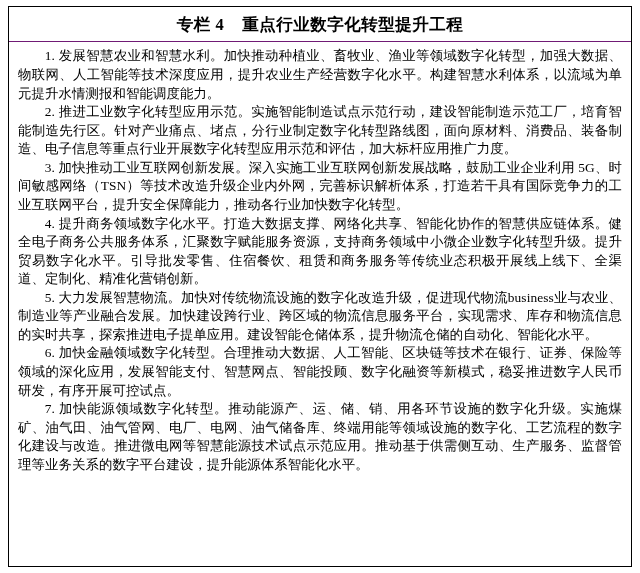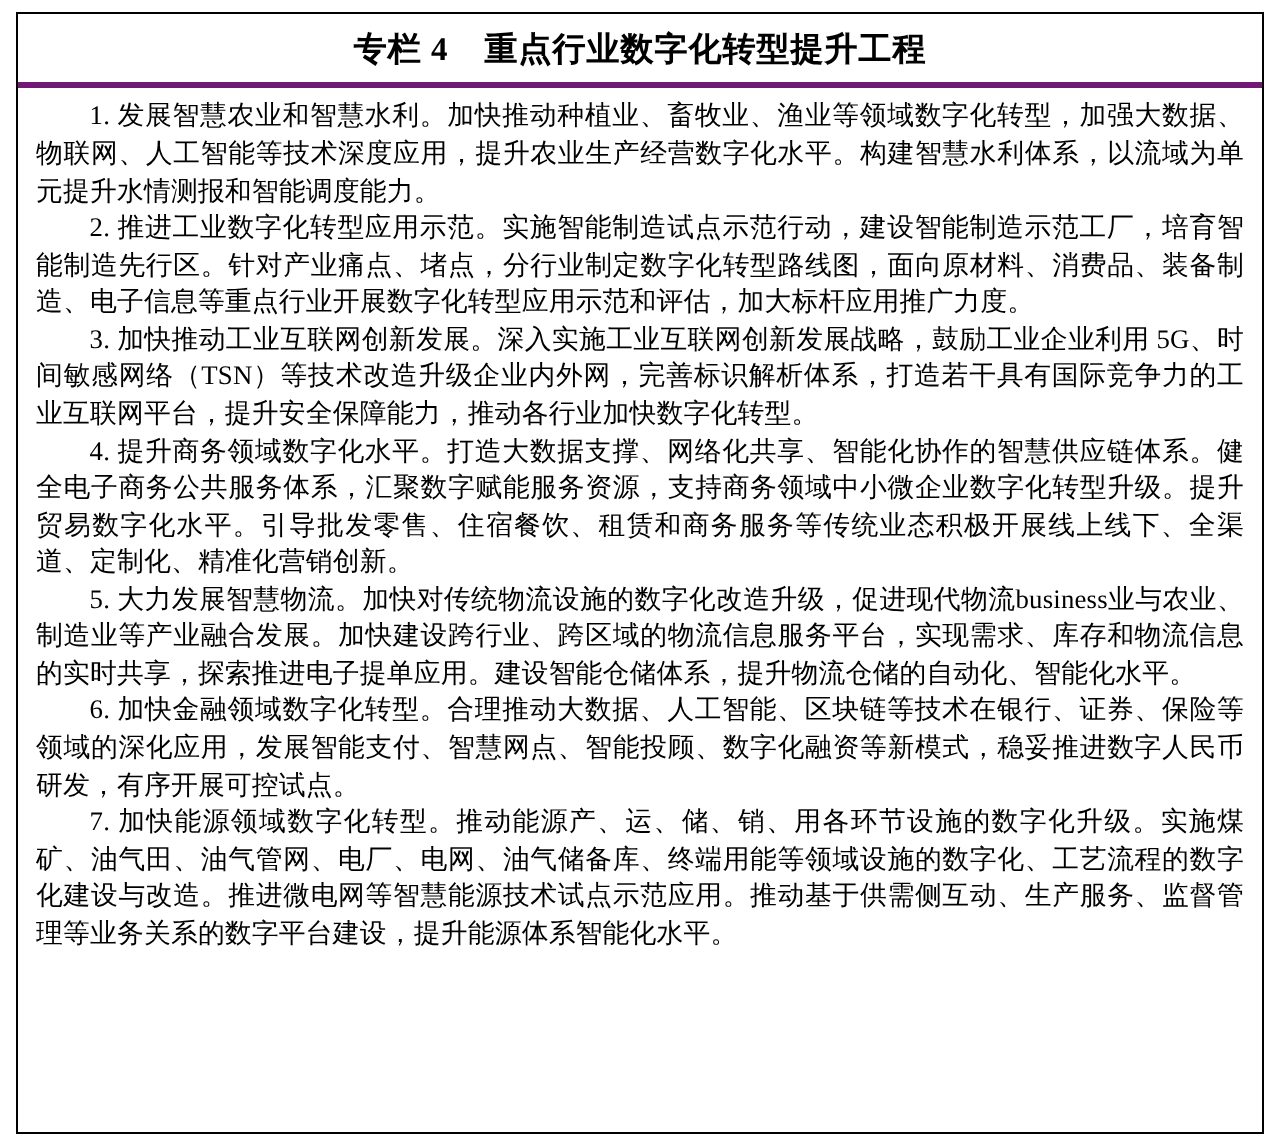--- a/index.html
+++ b/index.html
@@ -28,21 +28,21 @@
     height: 561px;
     padding: 0;
     position: relative;
   }
   .title {
     text-align: center;
     font-weight: bold;
     font-size: 16.5px;
     letter-spacing: 0.5px;
     padding: 7px 0 6px 0;
-    border-bottom: 3px solid #701a75;
+    border-bottom: 1px solid #701a75;
     line-height: 1.3;
   }
   .title .gap {
     display: inline-block;
     width: 18px;
   }
   .content {
     padding: 5px 9px 0 9px;
   }
   p.para {

